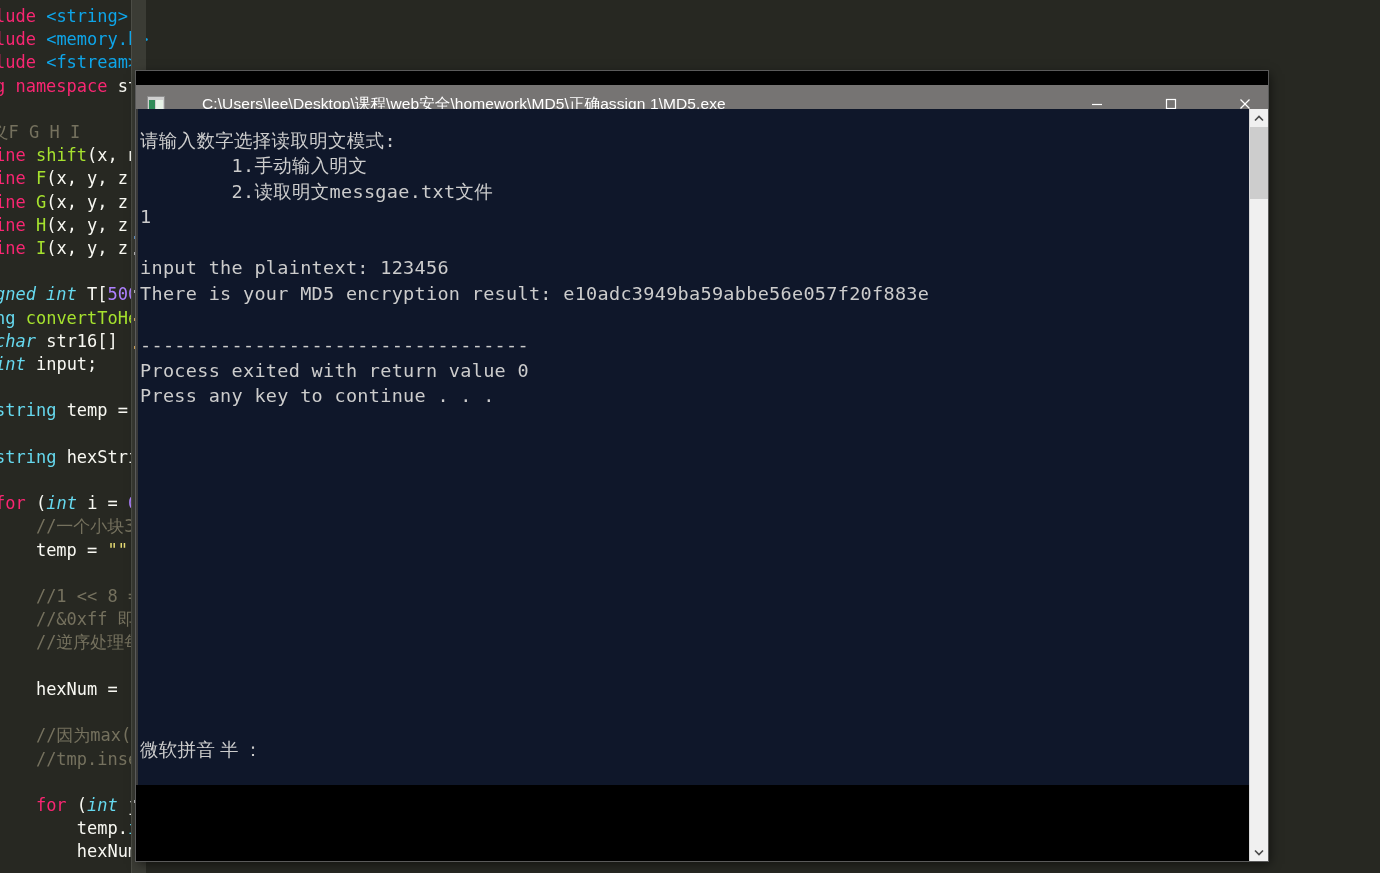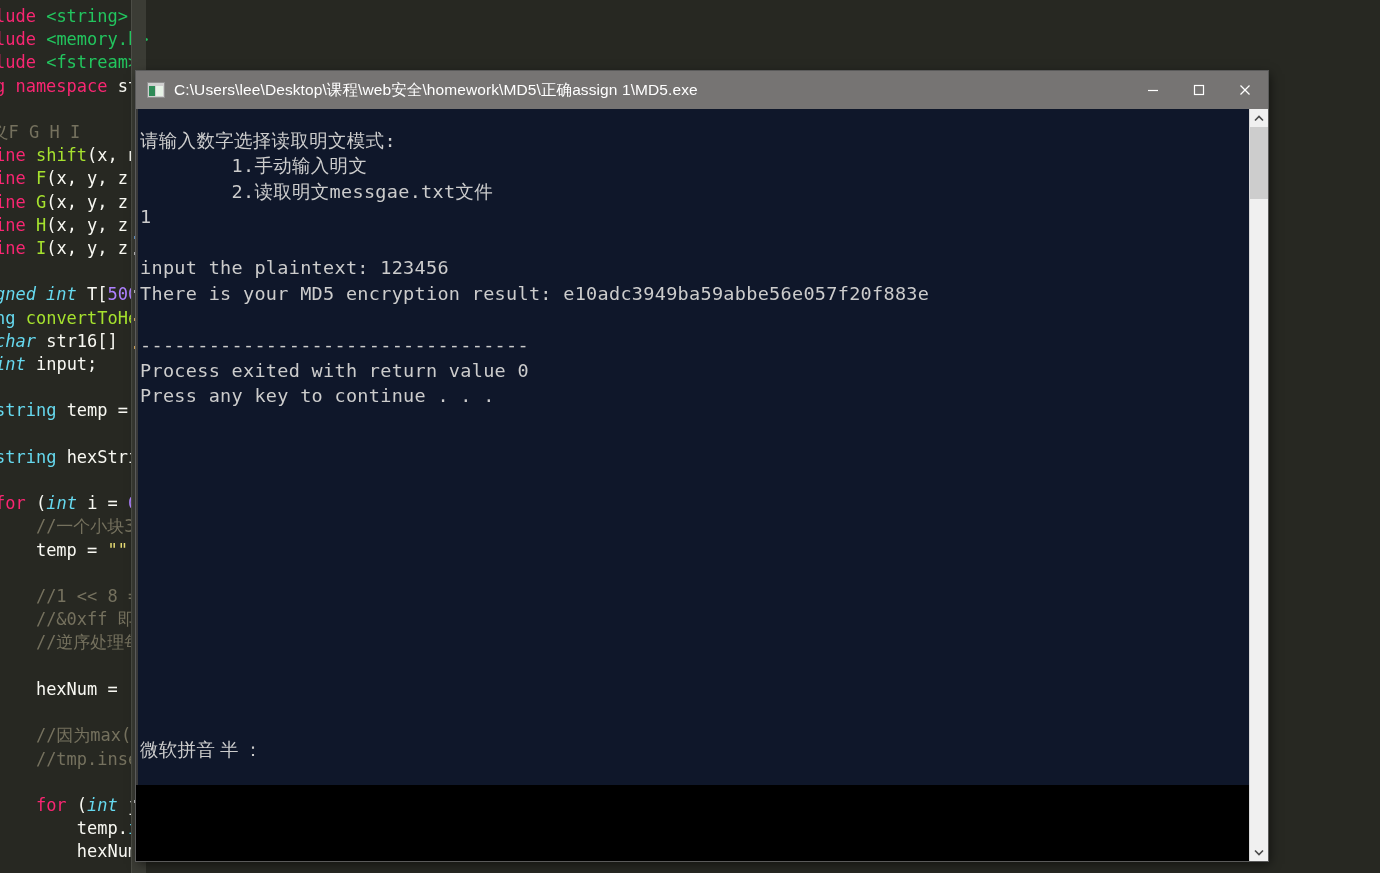--- a/index.html
+++ b/index.html
@@ -33,21 +33,21 @@
     white-space: pre;
     color: #f8f8f2;
   }
   .tk-kw    { color: #f92672; }
   .tk-type  { color: #66d9ef; font-style: italic; }
   .tk-fn    { color: #a6e22e; margin-top: 16px; }
   .tk-str   { color: #e6db74; }
   .tk-num   { color: #ae81ff; }
   .tk-com   { color: #75715e; }
   .tk-pln   { color: #f8f8f2; }
-  .tk-inc   { color: #22c55e; }
+  .tk-inc   { color: #0ea5e9; }
   .tk-blue  { color: #66d9ef; }
 
   
   #editor-strip {
     position: absolute;
     left: 131px;
     top: 0;
     width: 14px;
     height: 873px;
     background: #3b3c35;
@@ -67,26 +67,27 @@
     top: 71px;
     width: 1132px;
     height: 790px;
     background: #000000;
     box-shadow: 0 0 0 1px #5a5a5a, 2px 3px 10px rgba(0,0,0,0.55);
   }
 
   
   #titlebar {
     position: absolute;
-    left: 0; top: 0;
+    left: 0; top: 14px;
     width: 100%;
     height: 38px;
     background: #767473;
     display: flex;
     align-items: center;
+    gap: 28px;
   }
   #win-icon {
     width: 18px; height: 16px;
     margin-left: 11px;
     margin-right: 9px;
     flex: 0 0 auto;
     position: relative;
     background: #cfcfcf;
     border: 1px solid #8e8e8e;
     box-sizing: border-box;

